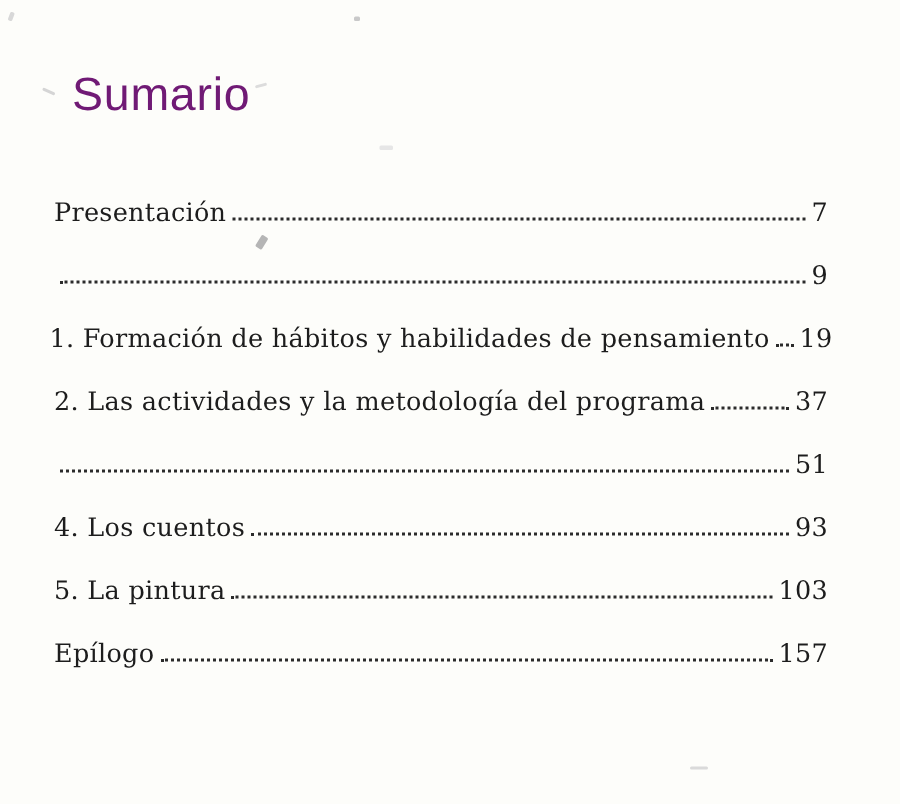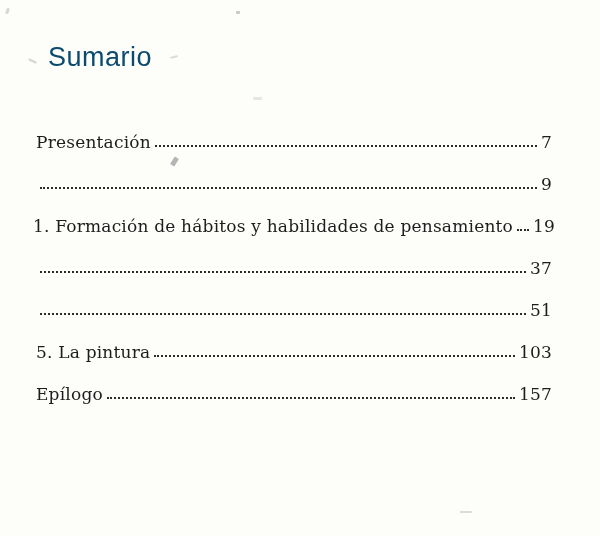--- a/index.html
+++ b/index.html
@@ -10,24 +10,24 @@
     background: #fdfdfa;
     overflow: hidden;
     font-family: "DejaVu Serif", serif;
     color: #1d1d1d;
   }
   .title {
     position: absolute;
     left: 48px;
     top: 24px;
     font-family: "Liberation Sans", sans-serif;
-    font-size: 27px;
+    font-size: 31px;
     font-weight: 400;
     letter-spacing: 0.5px;
-    color: #0c4a6e;
+    color: #701a75;
   }
   .toc {
     position: absolute;
     left: 36px;
     top: 130px;
     width: 516px;
   }
   .row {
     display: flex;
     align-items: flex-end;
@@ -85,29 +85,35 @@
       <span class="pagenum">9</span>
     </div>
 
     <div class="row">
       <span class="label">1. Formación de hábitos y habilidades de pensamiento</span>
       <span class="dots"></span>
       <span class="pagenum">19</span>
     </div>
 
     <div class="row">
+      <span class="label">2. Las actividades y la metodología del programa</span>
       <span class="dots"></span>
       <span class="pagenum">37</span>
     </div>
 
     <div class="row">
       <span class="dots"></span>
       <span class="pagenum">51</span>
     </div>
 
+    <div class="row">
+      <span class="label">4. Los cuentos</span>
+      <span class="dots"></span>
+      <span class="pagenum">93</span>
+    </div>
 
     <div class="row">
       <span class="label">5. La pintura</span>
       <span class="dots"></span>
       <span class="pagenum">103</span>
     </div>
 
     <div class="row">
       <span class="label">Epílogo</span>
       <span class="dots"></span>

